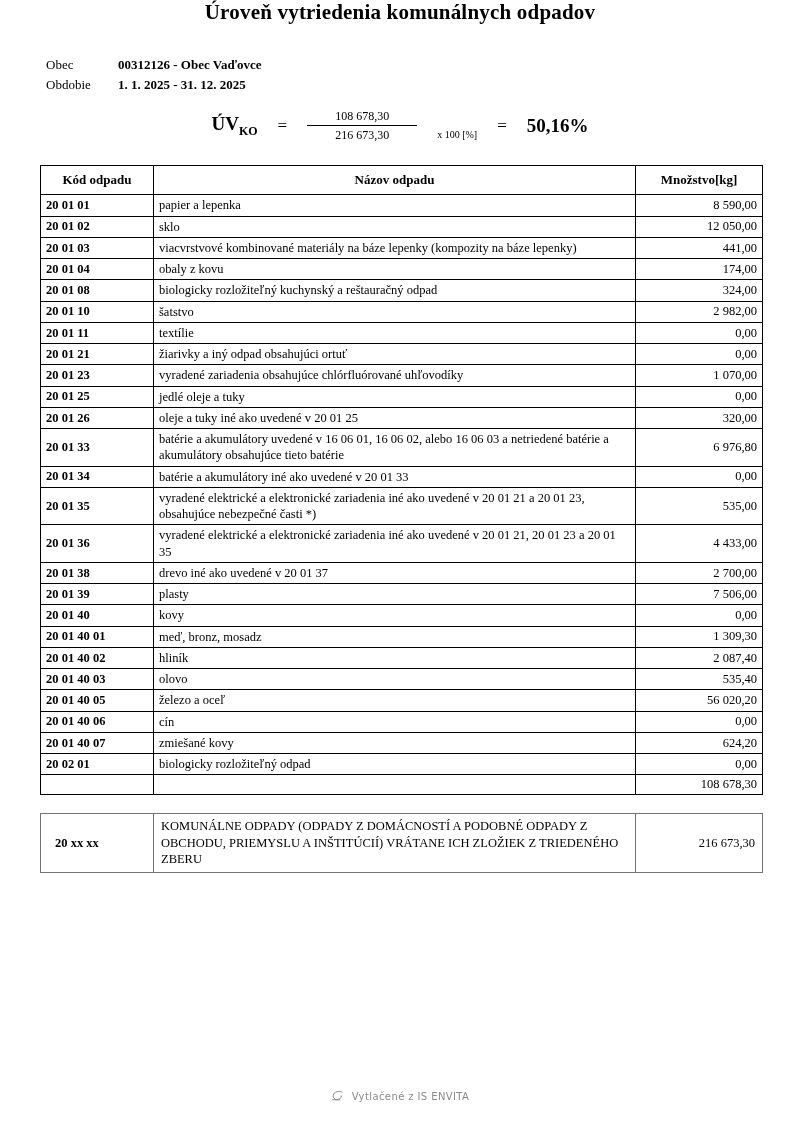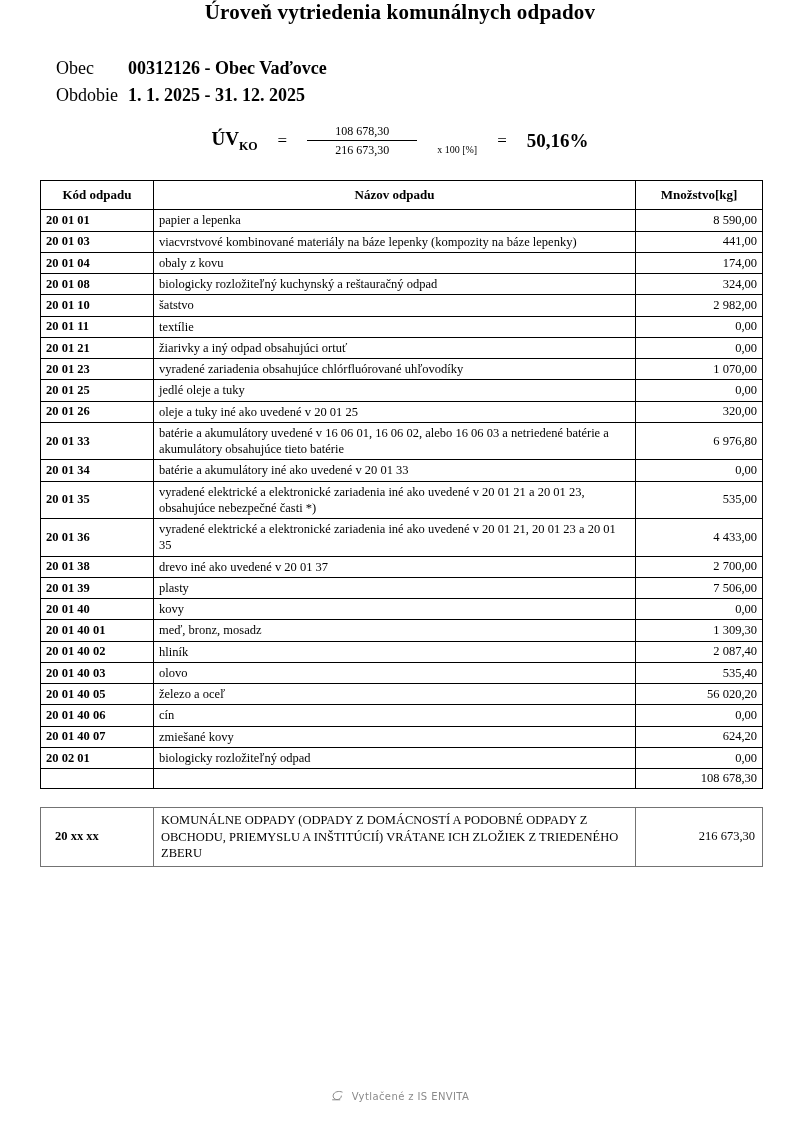--- a/index.html
+++ b/index.html
@@ -25,22 +25,22 @@
   .doc-title {
     text-align: center;
     font-family: "Liberation Serif", serif;
     font-weight: bold;
     font-size: 21px;
     margin: 0;
     letter-spacing: 0.2px;
   }
   .meta {
     margin-top: 30px;
-    margin-left: 16px;
-    font-size: 18px;
+    margin-left: 6px;
+    font-size: 13px;
   }
   .meta-row {
     display: flex;
     align-items: baseline;
     line-height: 1.5;
   }
   .meta-label {
     width: 72px;
     font-weight: normal;
   }
@@ -222,20 +222,25 @@
         <th>Množstvo[kg]</th>
       </tr>
     </thead>
     <tbody id="waste-body">
         <tr>
           <td class="code">20 01 01</td>
           <td class="name">papier a lepenka</td>
           <td class="qty">8 590,00</td>
         </tr>
         <tr>
+          <td class="code">20 01 02</td>
+          <td class="name">sklo</td>
+          <td class="qty">12 050,00</td>
+        </tr>
+        <tr>
           <td class="code">20 01 03</td>
           <td class="name">viacvrstvové kombinované materiály na báze lepenky (kompozity na báze lepenky)</td>
           <td class="qty">441,00</td>
         </tr>
         <tr>
           <td class="code">20 01 04</td>
           <td class="name">obaly z kovu</td>
           <td class="qty">174,00</td>
         </tr>
         <tr>

